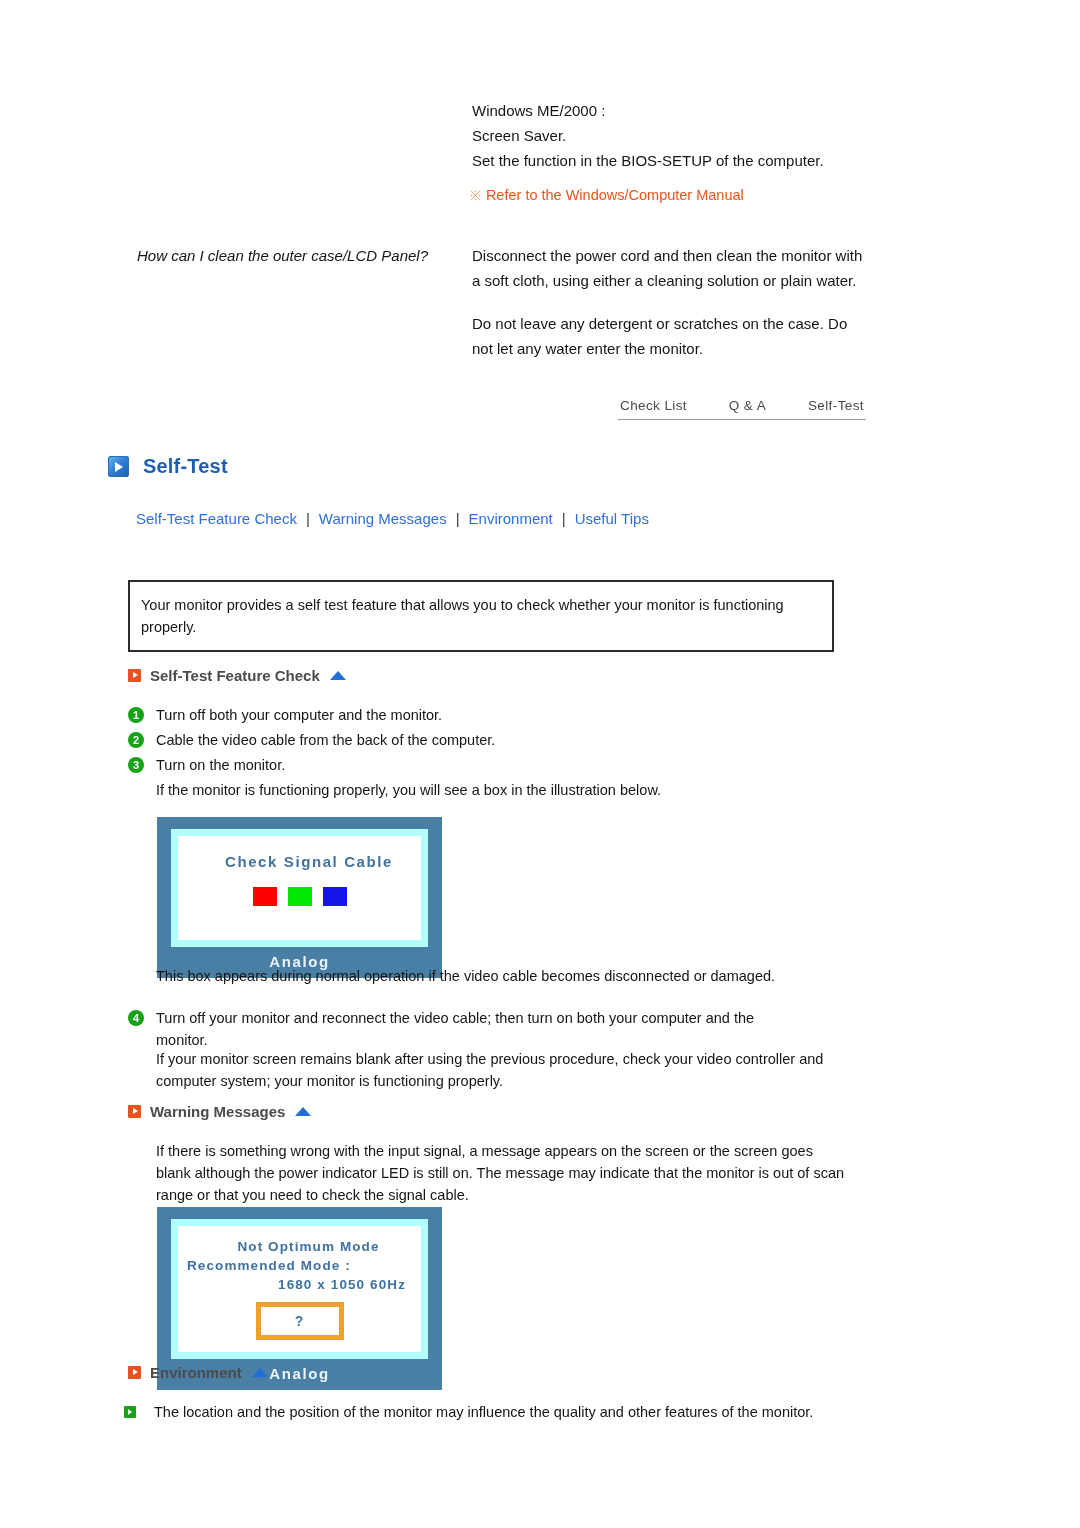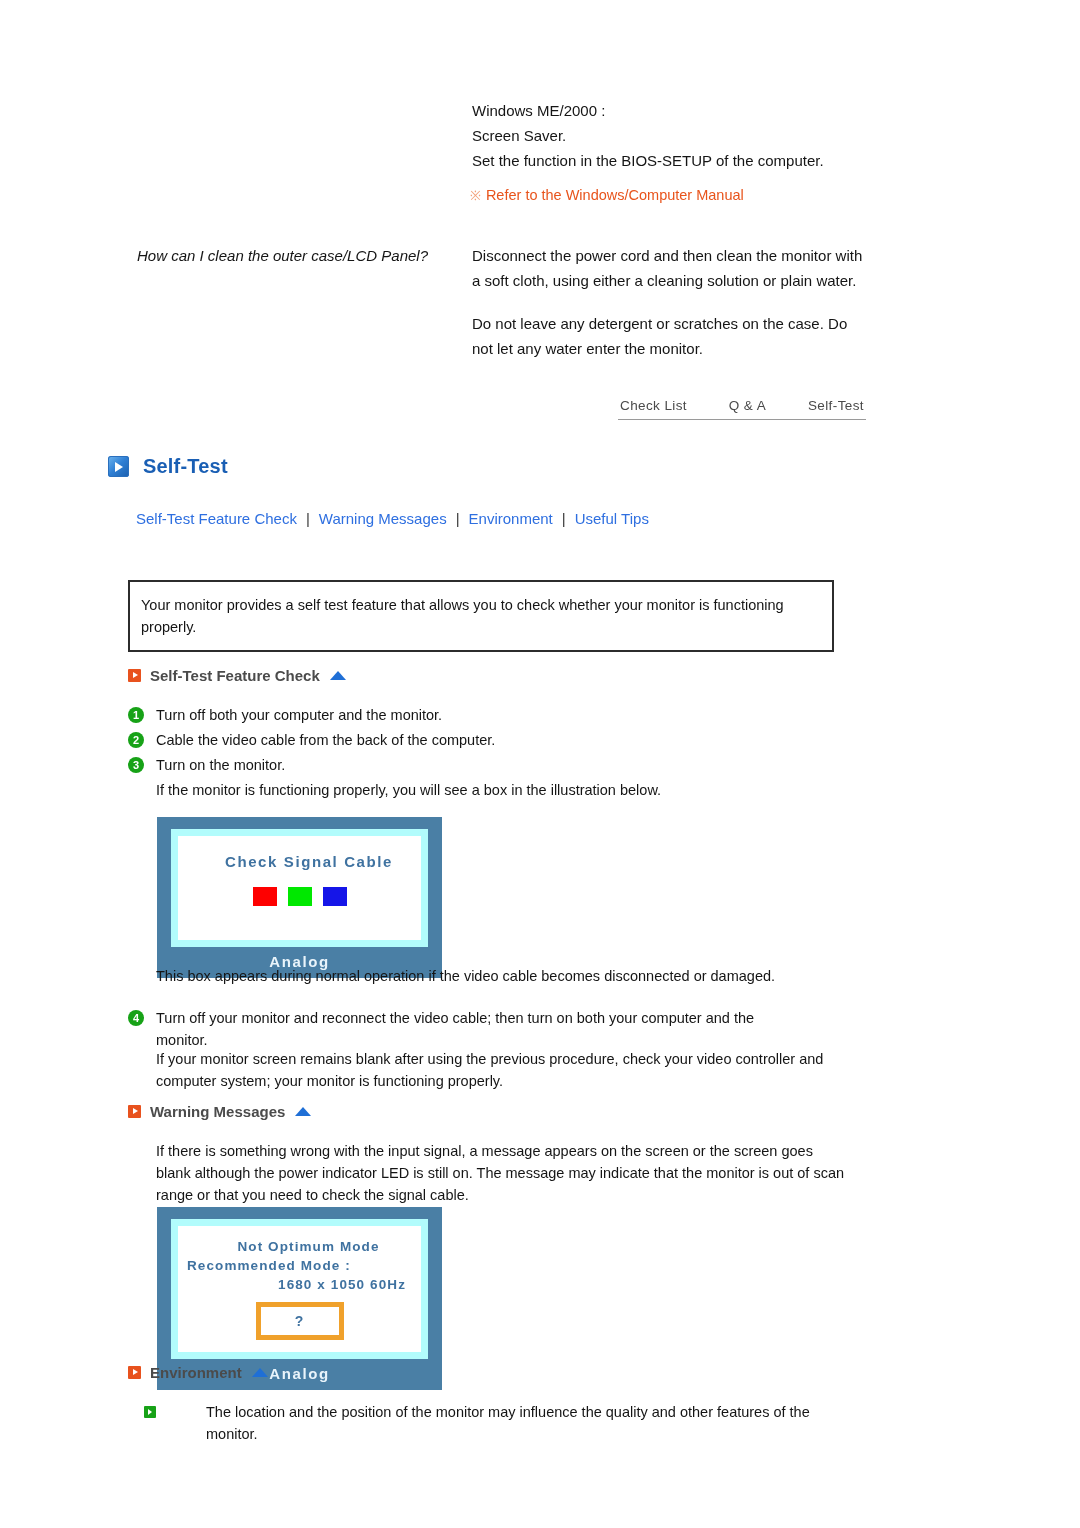--- a/index.html
+++ b/index.html
@@ -417,16 +417,16 @@
   </div>
   <div class="analog">Analog</div>
 </div>
 
 <div class="section-head" style="left:128px; top:1364px;">
   <span class="head-marker"></span>
   <span class="head-text">Environment</span>
   <span class="up-triangle"></span>
 </div>
 
-<div class="sq-item" style="left:144px; top:1401px; width:690px;gap:32px;">
+<div class="sq-item" style="left:124px; top:1401px; width:690px;">
   <span class="sq-bullet"></span>
   <span class="body">The location and the position of the monitor may influence the quality and other features of the monitor.</span>
 </div>
 
 </body></html>

